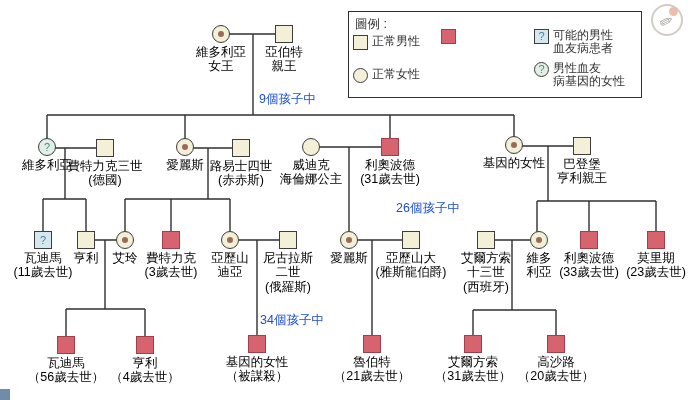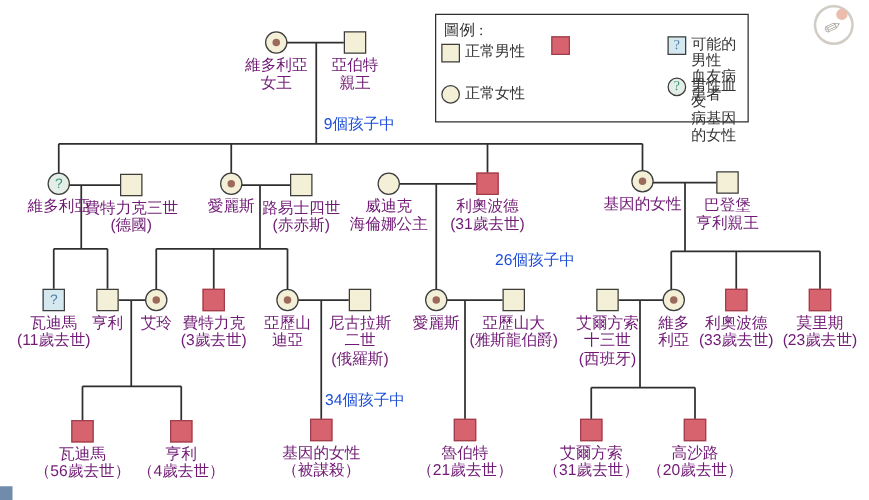--- a/index.html
+++ b/index.html
@@ -19,26 +19,26 @@
   .sym.circle{border-radius:50%;}
   .sym.affected{background:#d7636f;border-color:#a03e4b;}
   .sym.possible-m{background:#d6e8ef;}
   .sym.possible-f{background:#e3efe6;}
   .sym.carrier::after{content:"";display:block;width:6px;height:6px;border-radius:50%;background:#9c6a5b;}
   .q{font-style:normal;font-size:11px;line-height:1;color:#4d7fa6;}
   .possible-f .q{color:#3f9185;}
   .lbl{
     position:absolute;top:11px;left:0;transform:translateX(-50%);
     width:max-content;max-width:120px;text-align:center;
-    white-space:pre-line;font-size:12.5px;line-height:1.14;color:#701a75;
+    white-space:pre-line;font-size:12.5px;line-height:1.14;color:#000000;
   }
   .anno{position:absolute;font-size:12.5px;color:#1d4ed8;white-space:nowrap;}
   
-  #legend{position:absolute;left:348px;top:11px;width:251px;height:87px;
-    box-sizing:border-box;border:1.6px solid #2f2f2f;background:#fff;font-family:Liberation Serif, serif;}
+  #legend{position:absolute;left:348px;top:11px;width:294px;height:87px;
+    box-sizing:border-box;border:1.6px solid #2f2f2f;background:#fff;}
   .leg-title{position:absolute;left:6px;top:4px;font-size:12.5px;color:#333;}
   .leg-item{position:absolute;display:flex;align-items:flex-start;}
   .leg-sym{position:static;transform:none;flex:0 0 auto;width:15px;height:15px;margin-right:4px;}
   .leg-lbl{font-size:12px;line-height:1.1;color:#333;white-space:pre-line;}
   
   #wm{position:absolute;left:651px;top:4px;width:32px;height:32px;border:2px solid #c0b7ae;
     border-radius:50%;opacity:.7;box-sizing:border-box;}
   #wm .pen{position:absolute;left:7px;top:6px;font-size:16px;color:#8d857c;transform:rotate(-70deg);}
   #wm .blob{position:absolute;right:3px;top:1px;width:9px;height:9px;border-radius:50%;background:#e3a28b;}
   #corner-wm{position:absolute;left:0px;top:389px;width:10px;height:11px;background:#4d6e96;opacity:.8;}

